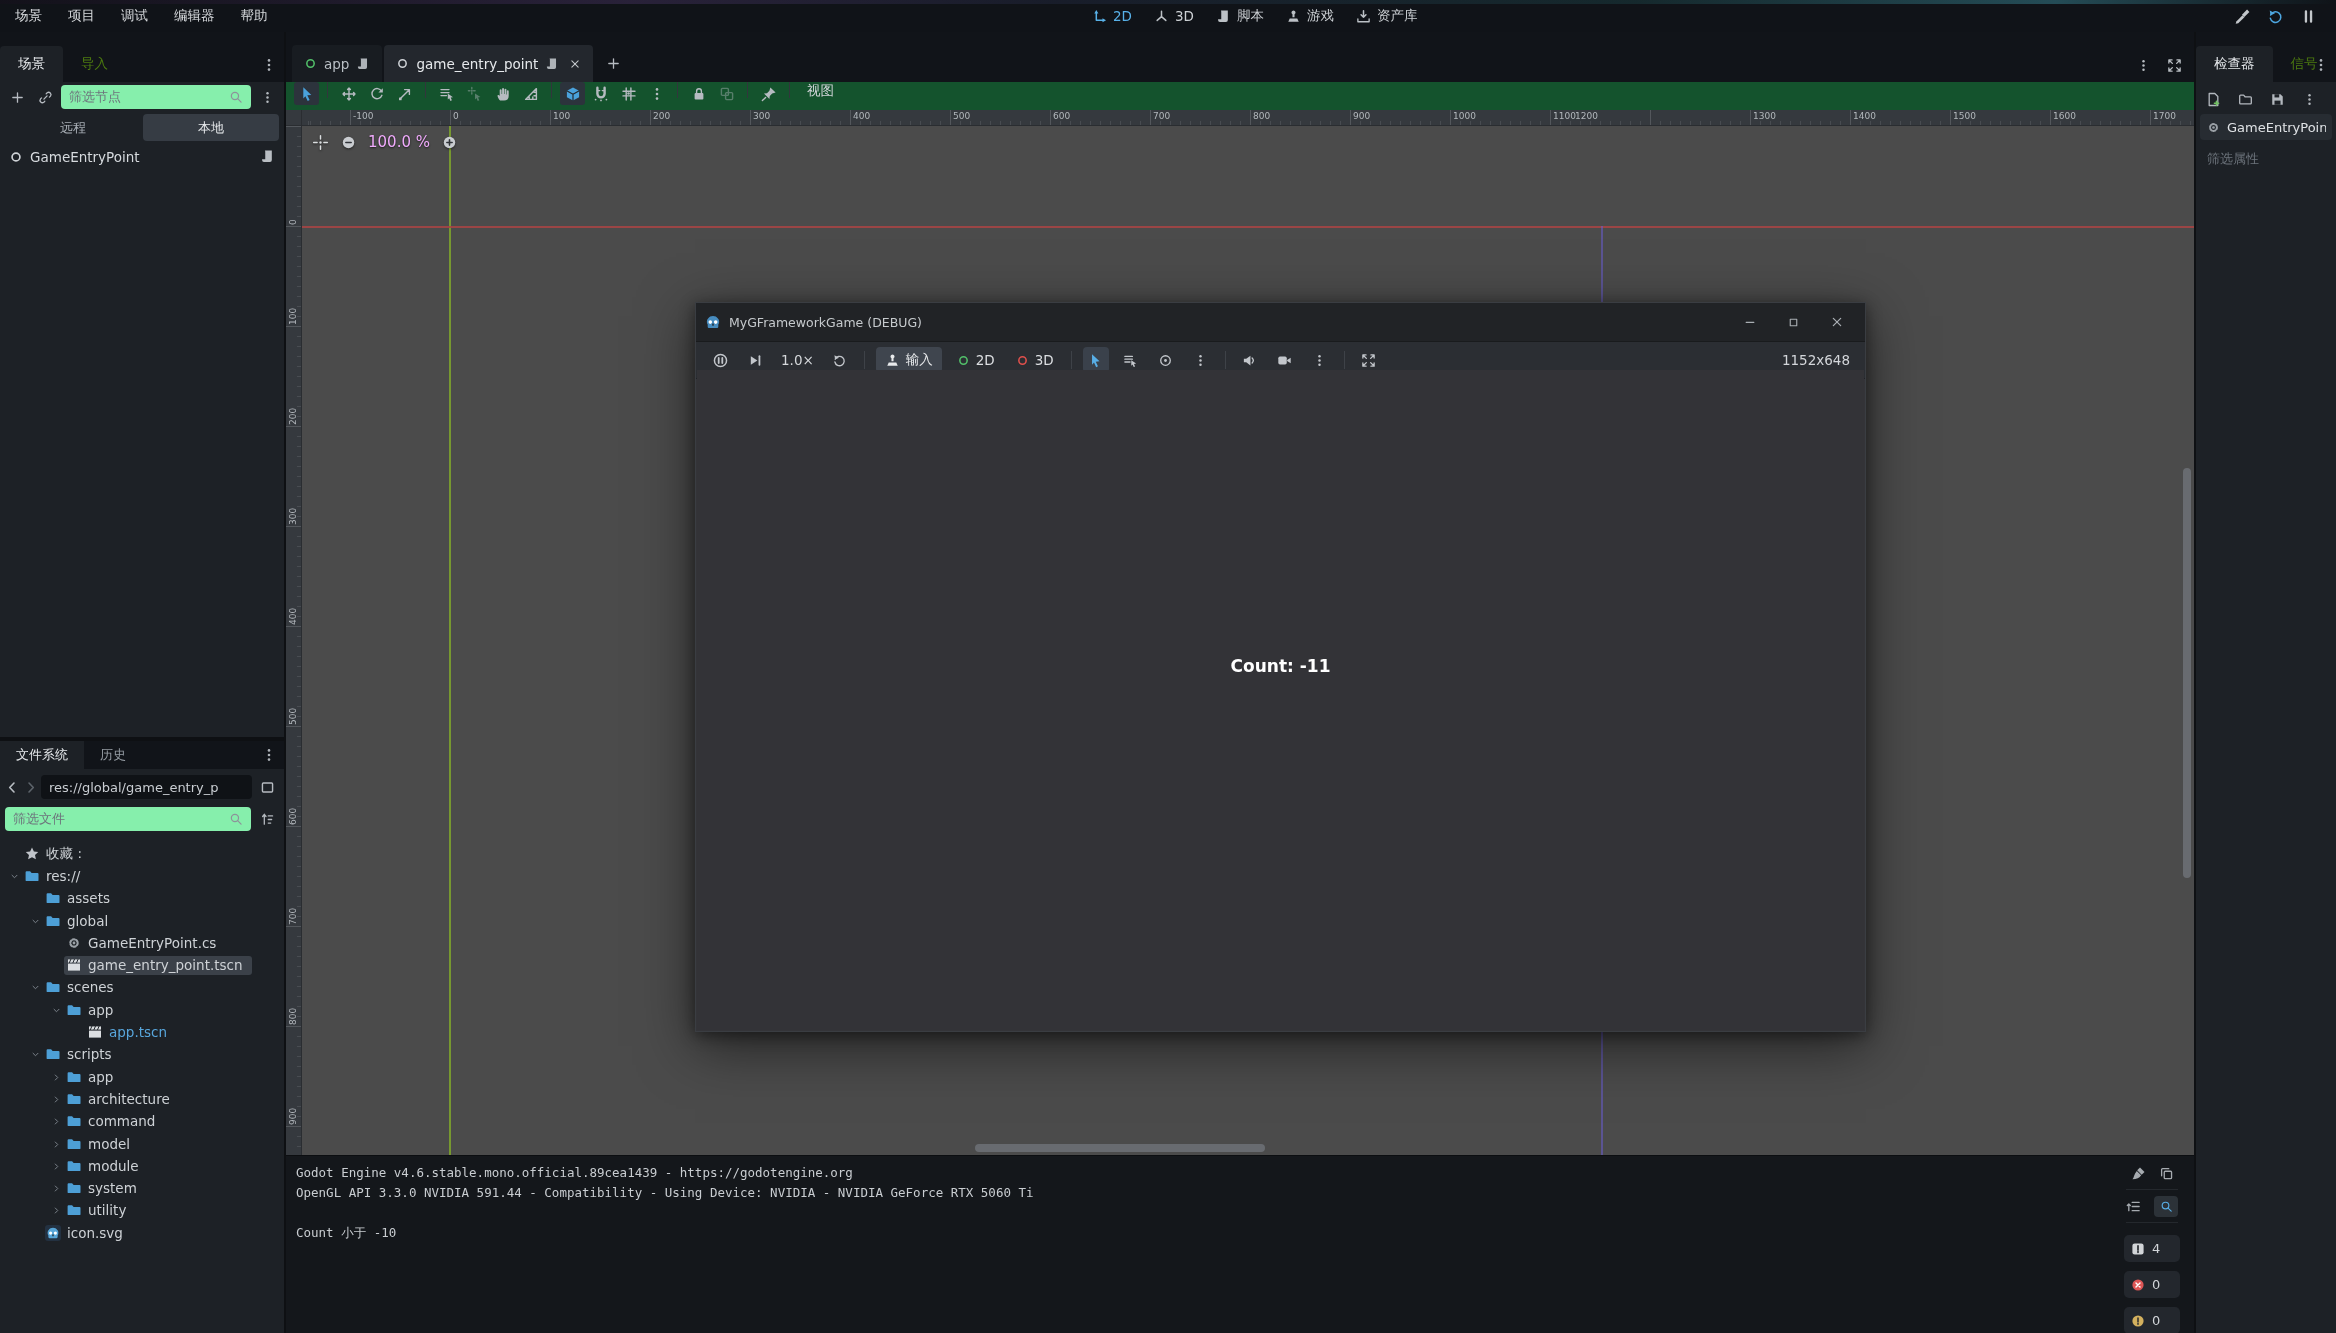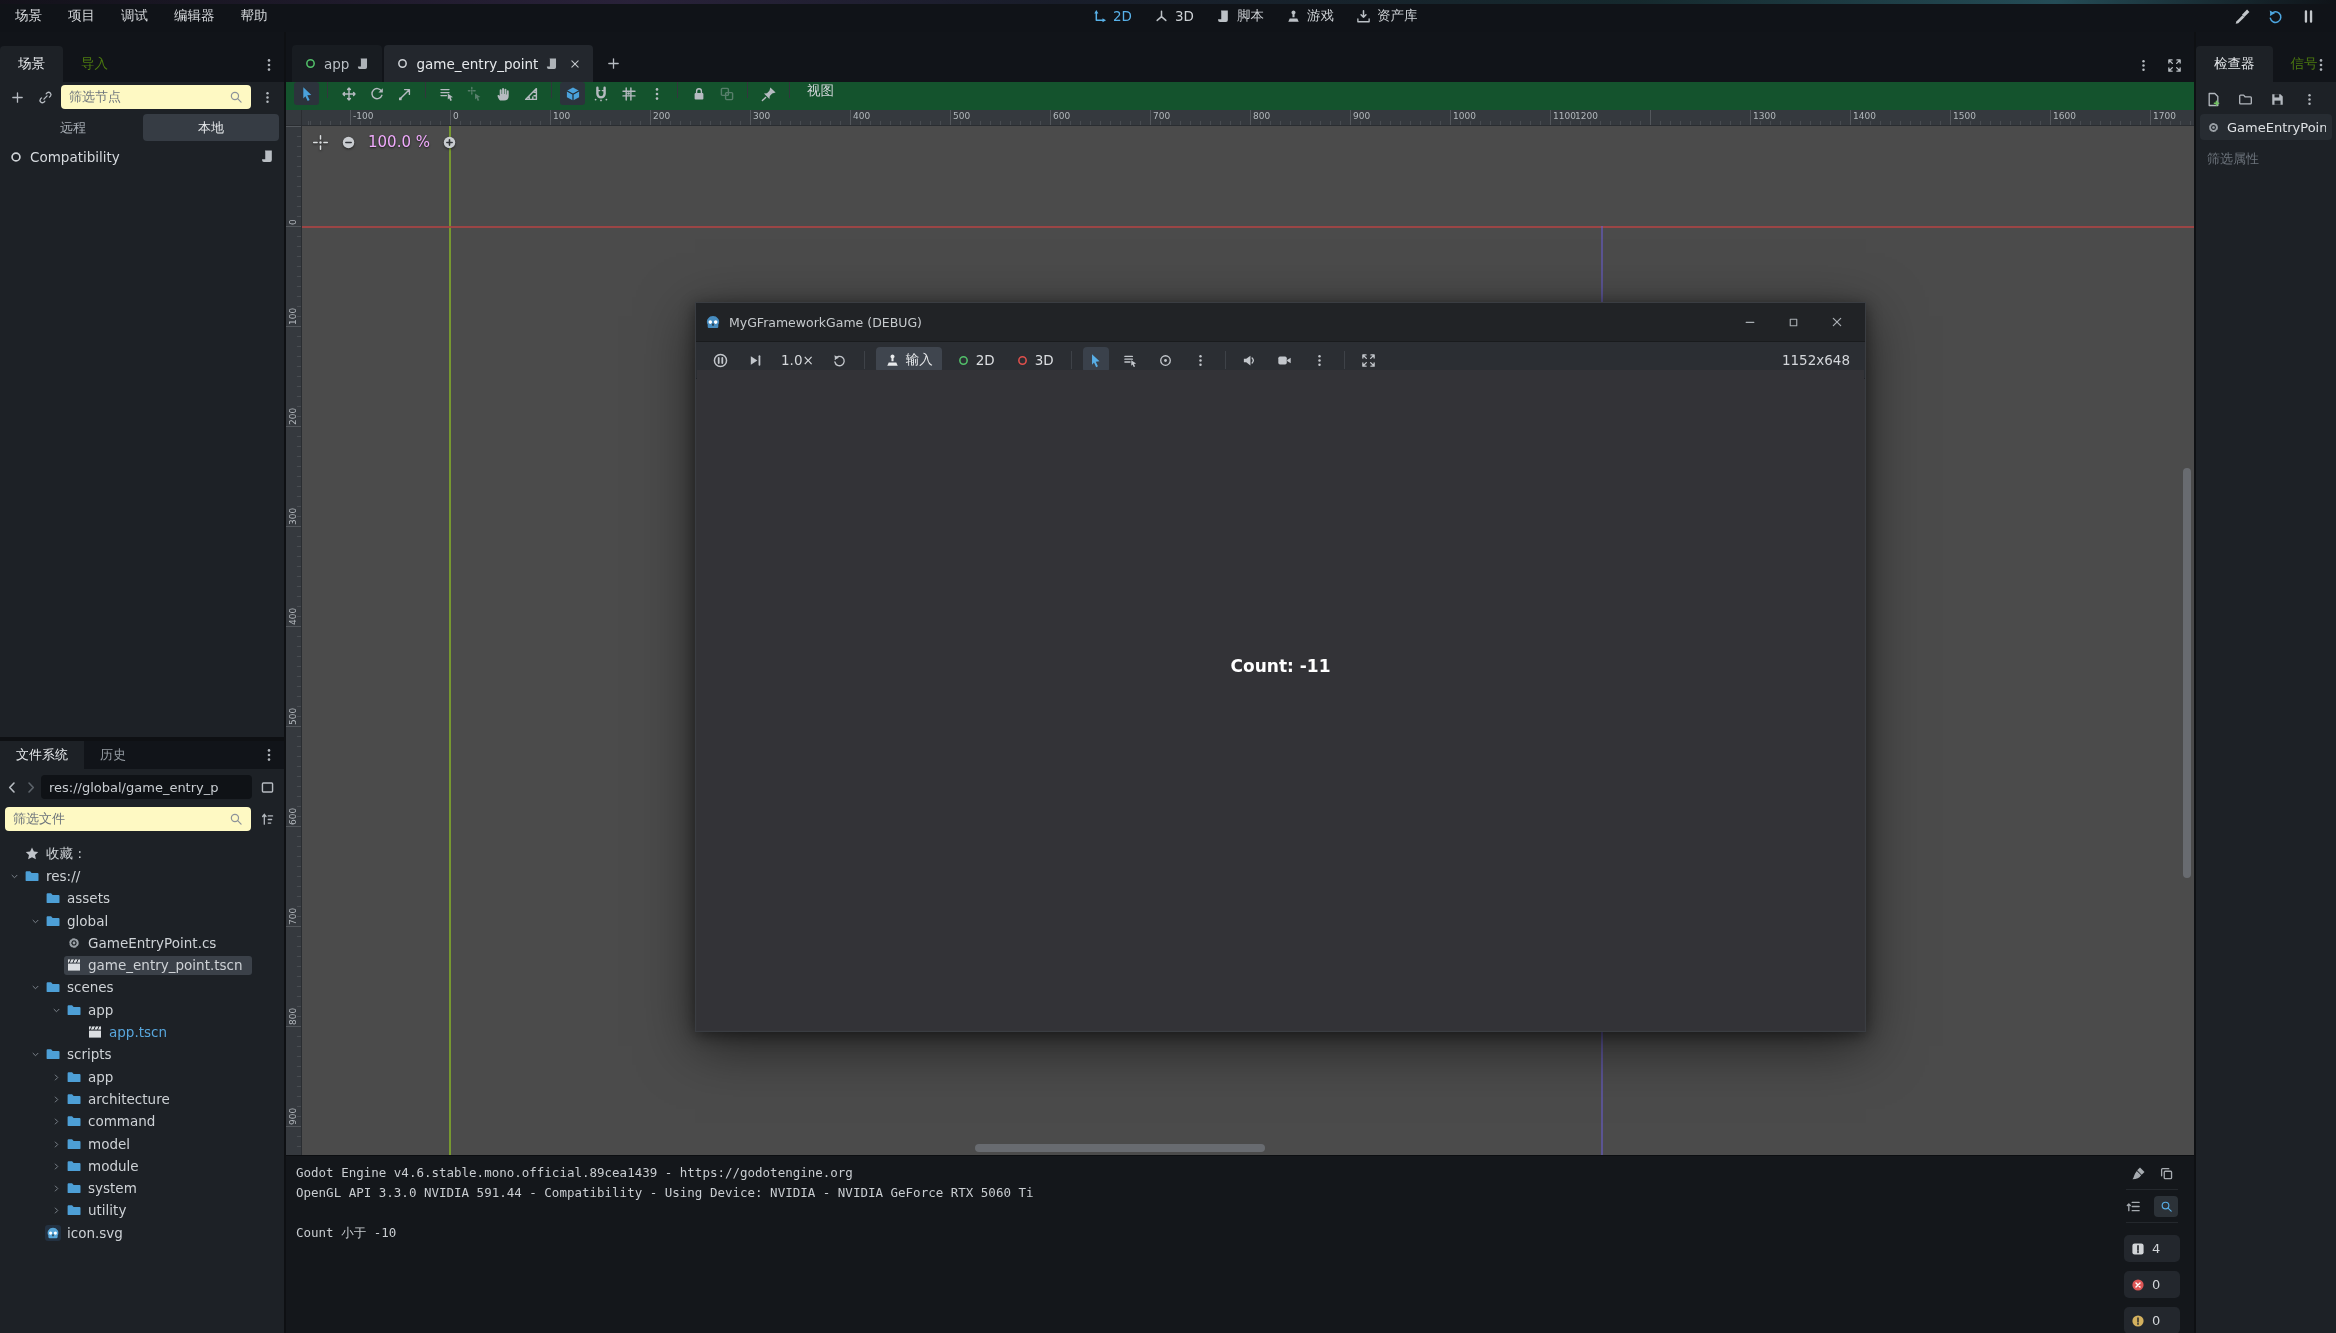--- a/index.html
+++ b/index.html
@@ -33,21 +33,21 @@
 .right-dock{position:absolute;left:2196px;top:32px;width:140px;height:1301px;background:#1d2126}
 .center-col{position:absolute;left:286px;top:32px;width:1908px;height:1301px;background:#1d2126}
 .dock-tabs{height:50px;background:#111419;display:flex;align-items:flex-end;position:relative}
 .dtabs{display:flex;align-items:flex-end;height:100%}
 .dtab{height:36px;display:flex;align-items:center;padding:0 18px;font-size:13.5px;color:#4d7c0f;border-radius:4px 4px 0 0}
 .dtab.active{background:#1d2126;color:#e4e7ea}
 .dock-dots{position:absolute;right:7px;bottom:9px;color:#aeb3b9}
 
 
 .scene-header{position:absolute;top:52px;left:0;width:100%;height:26px;display:flex;align-items:center;gap:4px;padding:0 5px}
-.filter-box{flex:1;height:24px;background:#fef9c3;border-radius:4px;display:flex;align-items:center;padding:0 8px;gap:6px;min-width:0}
+.filter-box{flex:1;height:24px;background:#86efac;border-radius:4px;display:flex;align-items:center;padding:0 8px;gap:6px;min-width:0}
 .fb-text{flex:1;color:#6d747c;font-size:13px;white-space:nowrap;overflow:hidden}
 .fb-ic{color:#8d939a}
 .remote-local{position:absolute;top:82px;left:5px;right:5px;height:27px;display:flex;gap:2px}
 .seg{flex:1;display:flex;align-items:center;justify-content:center;font-size:13px;color:#a7adb4;border-radius:4px}
 .seg.active{background:#363c44;color:#e7eaec}
 .node-row{position:absolute;top:112px;left:0;right:0;height:25px;display:flex;align-items:center;gap:7px;padding:0 9px}
 .node-label{color:#d6dade;font-size:13.5px}
 .node-script{color:#b9bec3}
 .ring-gray{color:#ced2d6}
 .ring-green{color:#52c06a}
@@ -303,21 +303,21 @@
     <div class="remote-local">
       <div class="seg">远程</div>
       <div class="seg active">本地</div>
     </div>
     <div class="node-row">
       <span class="ic ic14 ring-gray">
           <svg viewBox="0 0 16 16" fill="none" stroke="currentColor" stroke-width="1.4" stroke-linecap="round" stroke-linejoin="round" xmlns="http://www.w3.org/2000/svg">
             <circle cx="8" cy="8" r="4.5" stroke-width="1.9"></circle>
           </svg>
         </span>
-      <span class="node-label">Compatibility</span>
+      <span class="node-label">GameEntryPoint</span>
       <span class="flex-sp"></span>
       <span class="ic ic15 node-script">
           <svg viewBox="0 0 16 16" fill="none" stroke="currentColor" stroke-width="1.4" stroke-linecap="round" stroke-linejoin="round" xmlns="http://www.w3.org/2000/svg">
             <path fill="currentColor" stroke="none" d="M5.2 1.6h7.4v10.2a2 2 0 01-2 2H4.2a2 2 0 01-2-2v-1h3.4V3.2c0-.9-.2-1.2-.4-1.6z"></path>
           </svg>
         </span>
     </div>
 
     <div class="dock-gap"></div>
 

